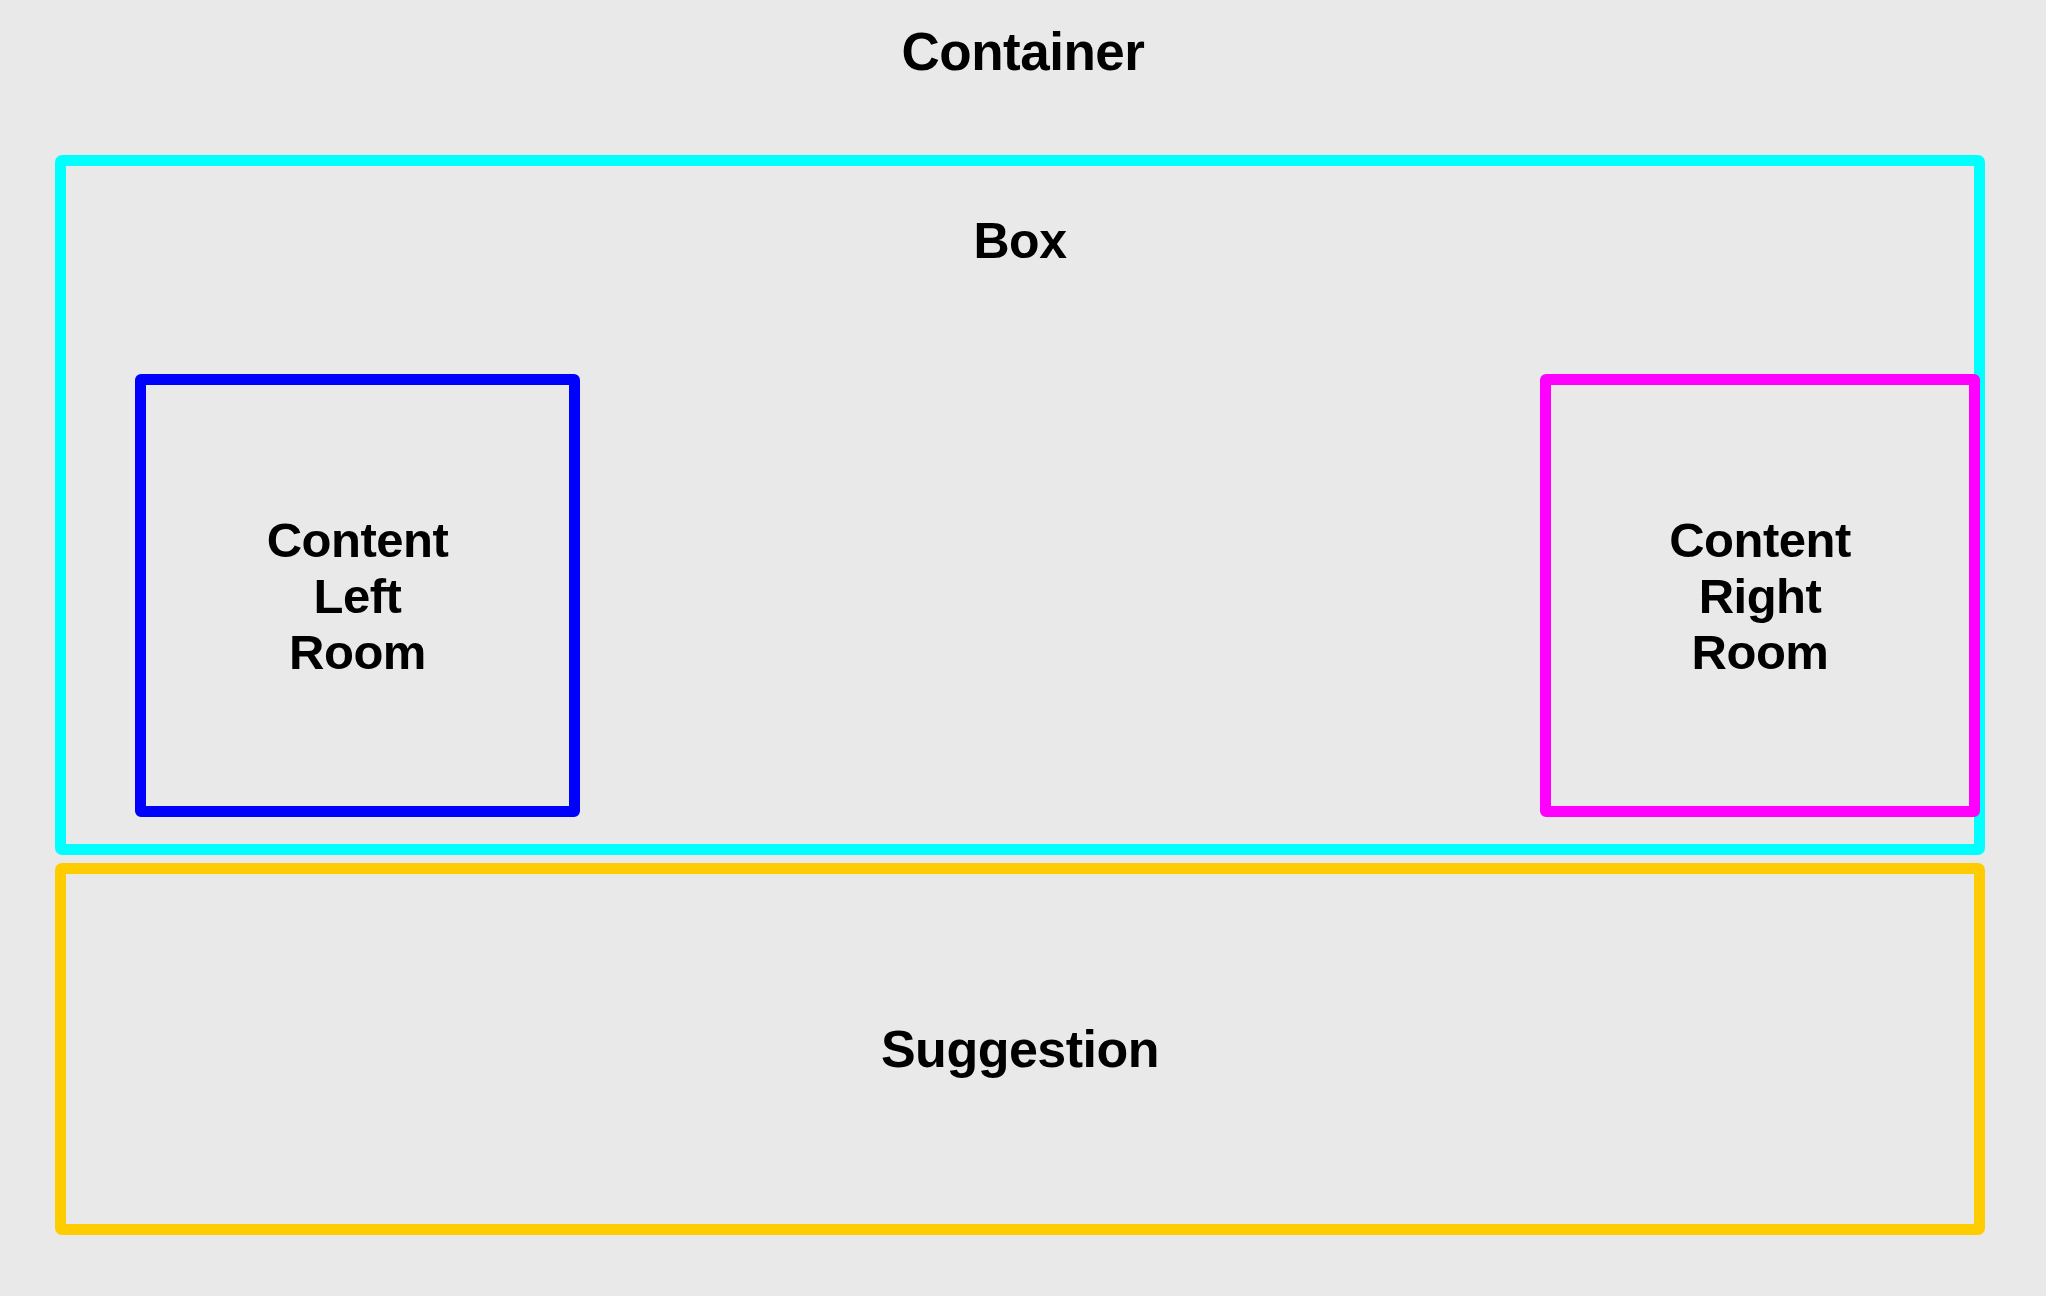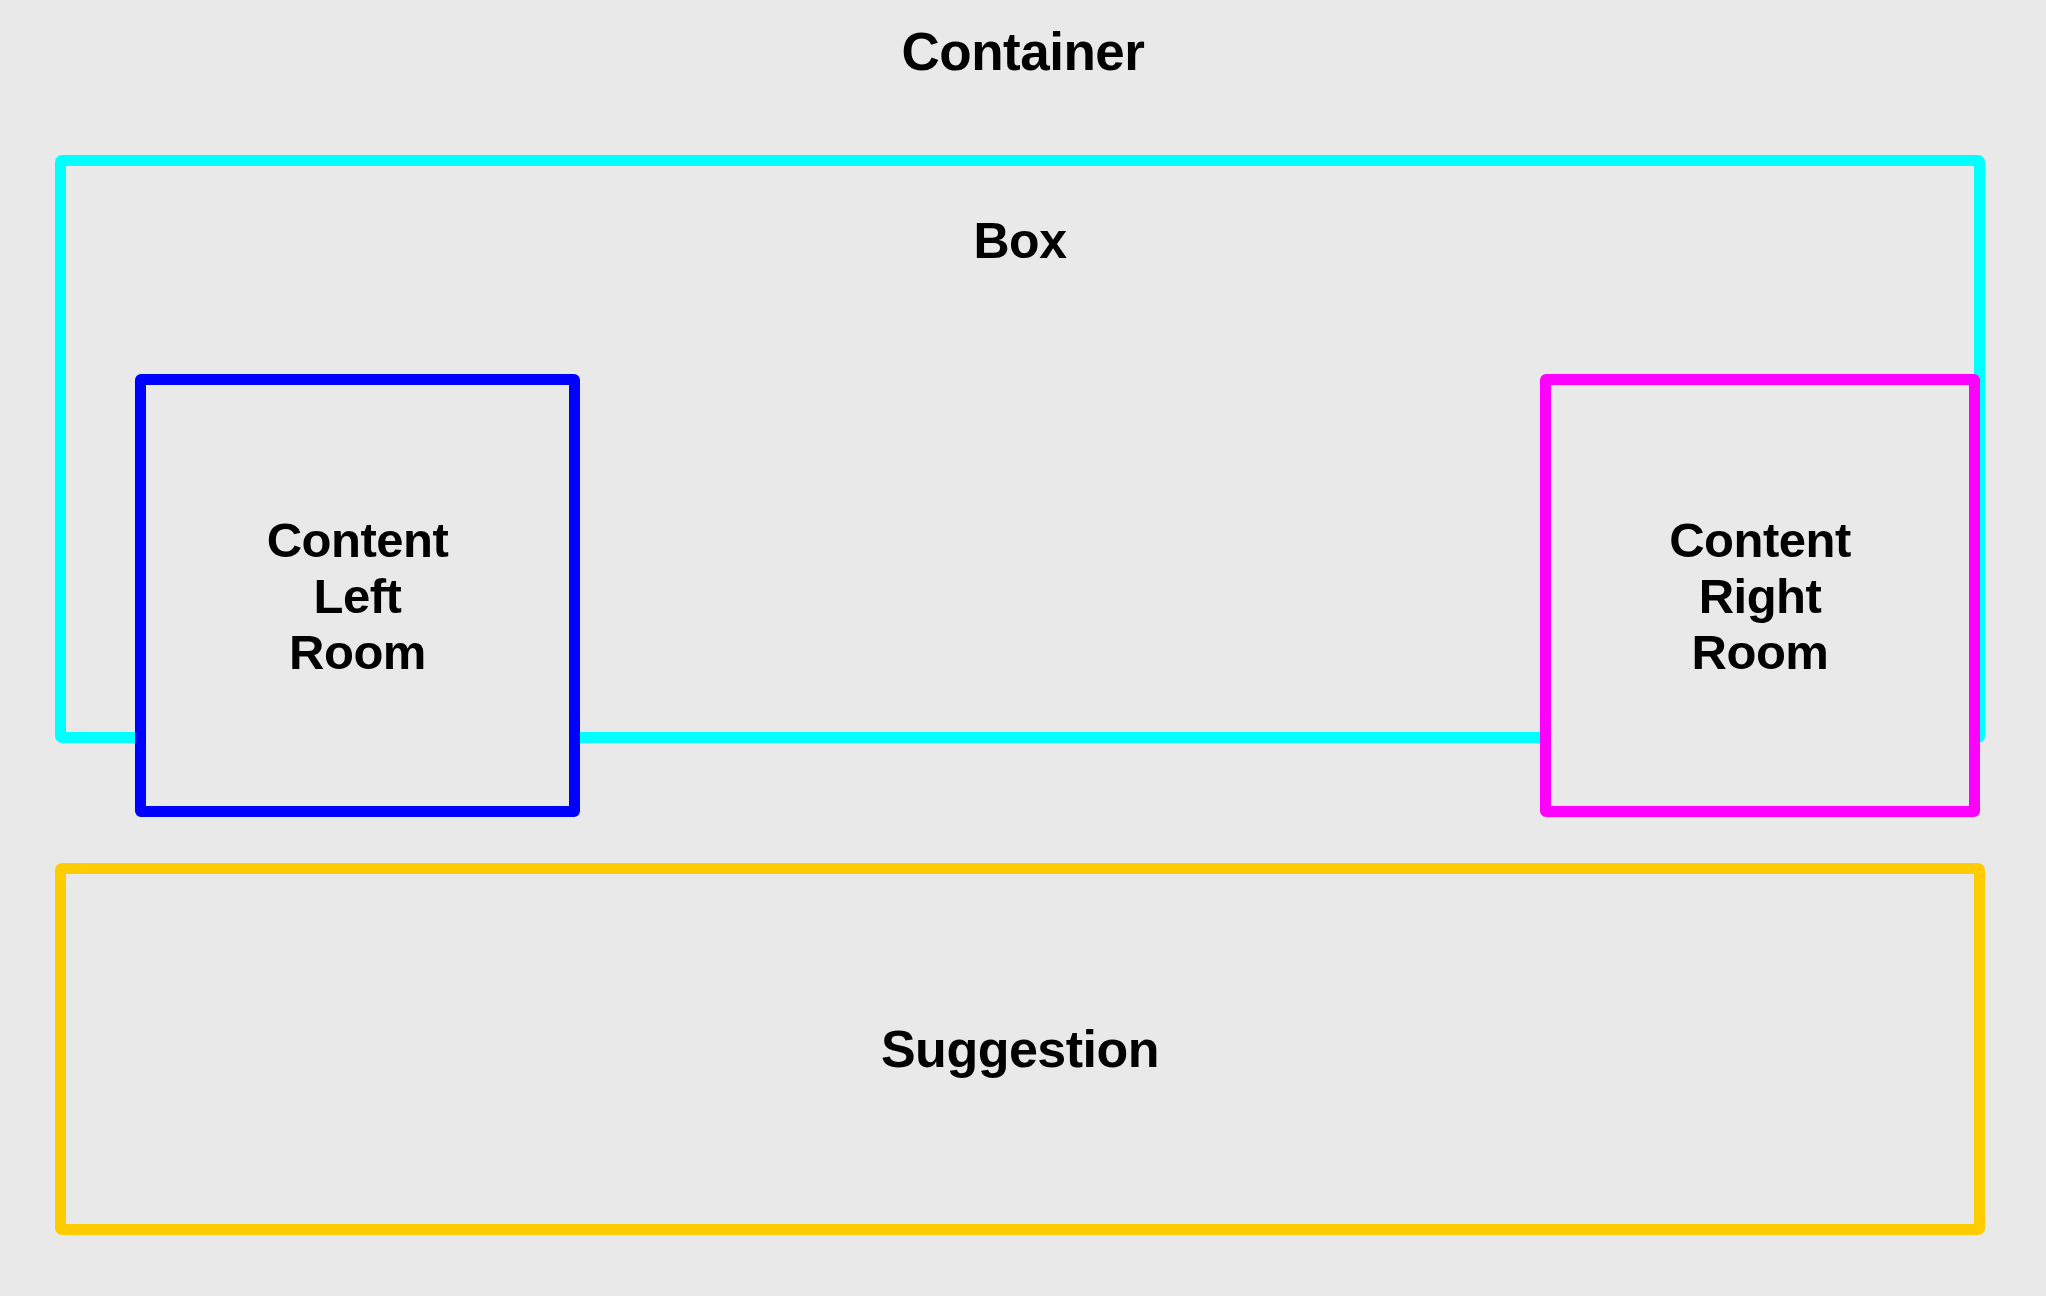--- a/index.html
+++ b/index.html
@@ -38,21 +38,21 @@
     letter-spacing: -0.5px;
     color: #000000;
   }
 
   
   .box-region {
     position: absolute;
     left: 55px;
     top: 155px;
     width: 1930px;
-    height: 588px;
+    height: 700px;
     box-sizing: border-box;
     border: 11px solid #00ffff;
     border-radius: 7px;
     background: #e9e9e9;
   }
   .box-title {
     position: absolute;
     left: 0;
     top: 47px;
     width: 100%;

